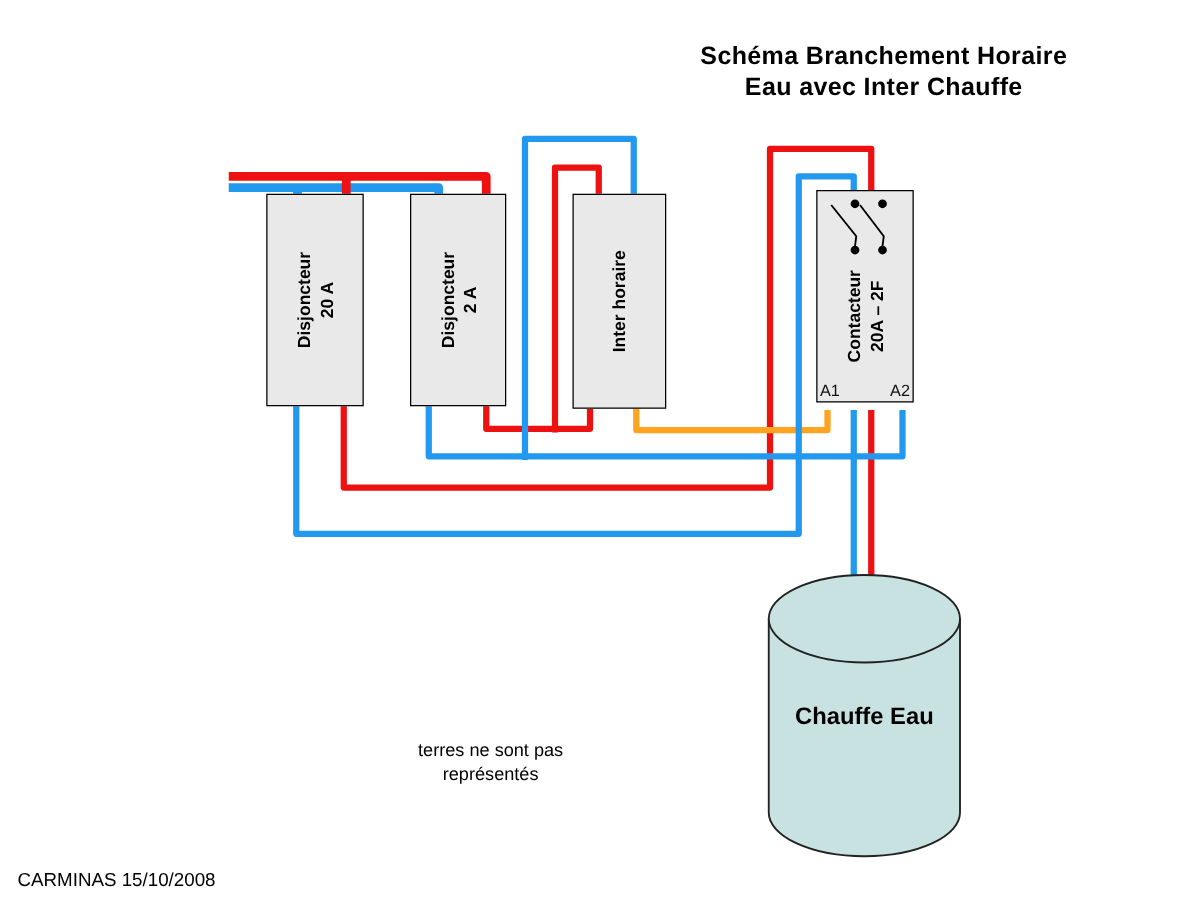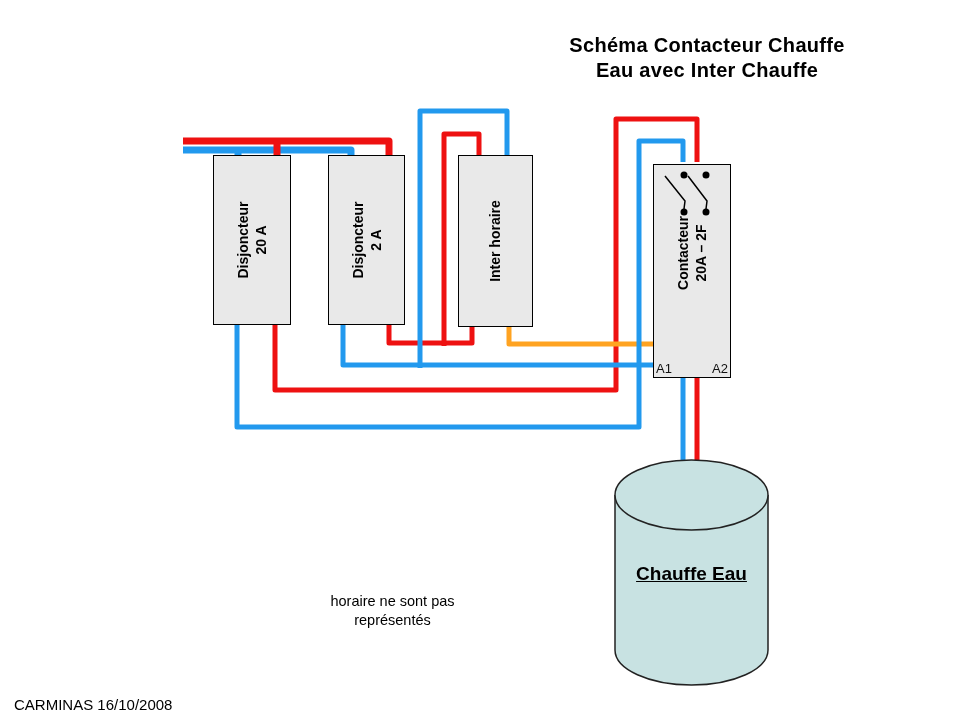--- a/index.html
+++ b/index.html
@@ -35,35 +35,35 @@
   }
   .terminal{
     position:absolute;font-size:13px;font-weight:normal;color:#111;z-index:3;
   }
   .contact-svg{position:absolute;left:0;top:0;z-index:3;}
   .contact-line{stroke:#000;stroke-width:1.5px;fill:none;}
   .contact-dot{fill:#000;}
   
   .tank-label{
     position:absolute;left:611px;top:563px;width:161px;text-align:center;
-    font-size:19px;font-weight:bold;z-index:3;text-decoration:underline;
+    font-size:19px;font-weight:bold;z-index:3;
   }
   .note{
     position:absolute;left:310px;top:592px;width:165px;text-align:center;
     font-size:14.5px;line-height:19px;z-index:3;
   }
   .footer{
     position:absolute;left:14px;top:696px;font-size:15px;z-index:3;
   }
 </style>
 </head>
 <body>
 
 <div class="title">
-  <div>Schéma Contacteur Chauffe</div>
+  <div>Schéma Branchement Horaire</div>
   <div>Eau avec Inter Chauffe</div>
 </div>
 
 <svg class="wires" width="960" height="720" viewBox="0 0 960 720">
 
   <polyline class="wire w-blue w7" points="183,150 351,150 351,157"></polyline>
   <line class="wire w-blue w7" x1="238" y1="150" x2="238" y2="157"></line>
   <polyline class="wire w-red w7" points="183,141 389,141 389,157"></polyline>
   <line class="wire w-red w7" x1="277" y1="141" x2="277" y2="157"></line>
 
@@ -95,38 +95,38 @@
 <div class="vlabel" style="left:282px;top:218px;width:170px;height:44px;">
   <span>Disjoncteur</span>
   <span>2 A</span>
 </div>
 
 <div class="comp" style="left:458px;top:155px;width:75px;height:172px;"></div>
 <div class="vlabel" style="left:410px;top:231px;width:170px;height:20px;">
   <span>Inter horaire</span>
 </div>
 
-<div class="comp" style="left:653px;top:164px;width:78px;height:214px;">
+<div class="comp" style="left:653px;top:152px;width:78px;height:170px;">
 
   <svg class="contact-svg" width="75" height="60" viewBox="0 0 75 60">
     <circle class="contact-dot" cx="30" cy="10" r="3.5"></circle>
     <circle class="contact-dot" cx="30" cy="47" r="3.5"></circle>
     <polyline class="contact-line" points="11,11 31,36 30,44"></polyline>
     <circle class="contact-dot" cx="52" cy="10" r="3.5"></circle>
     <circle class="contact-dot" cx="52" cy="47" r="3.5"></circle>
     <polyline class="contact-line" points="34,11 53,36 52,44"></polyline>
   </svg>
   <div class="terminal" style="left:2px;bottom:1px;">A1</div>
   <div class="terminal" style="right:2px;bottom:1px;">A2</div>
 </div>
 <div class="vlabel" style="left:607px;top:231px;width:170px;height:44px;">
   <span>Contacteur</span>
   <span>20A – 2F</span>
 </div>
 
 <div class="tank-label">Chauffe Eau</div>
 
 <div class="note">
-  <div>horaire ne sont pas</div>
+  <div>terres ne sont pas</div>
   <div>représentés</div>
 </div>
 
-<div class="footer">CARMINAS 16/10/2008</div>
+<div class="footer">CARMINAS 15/10/2008</div>
 
 </body></html>

